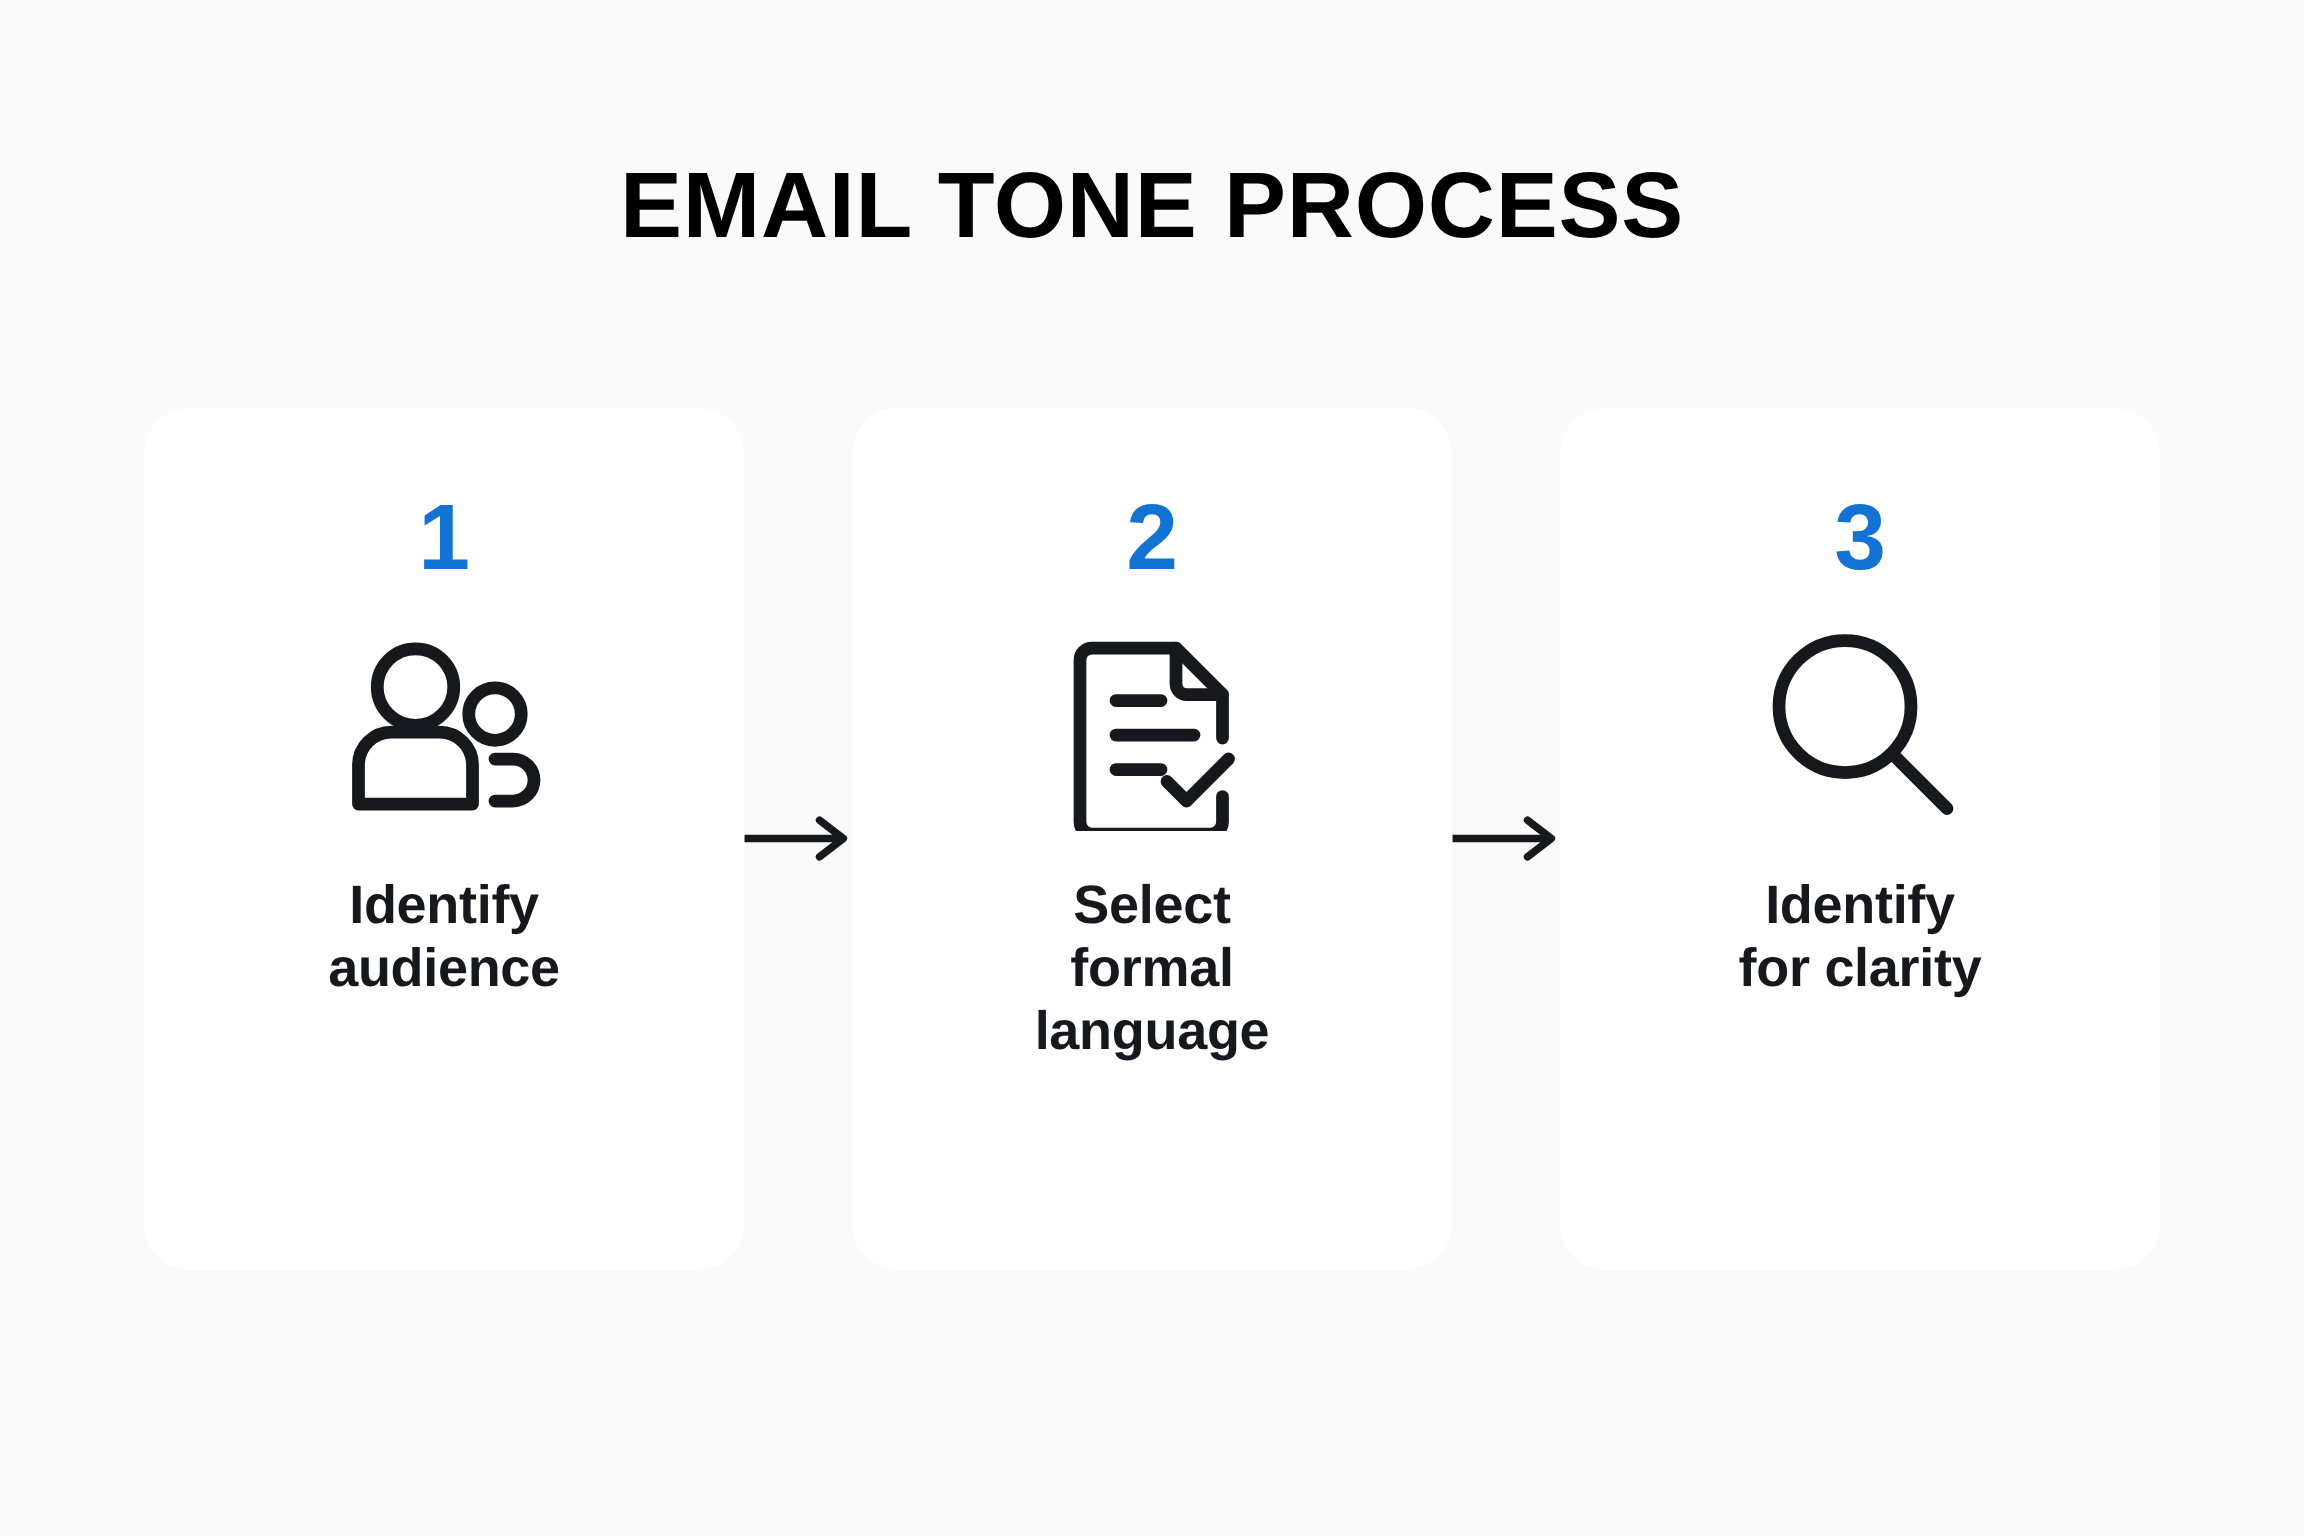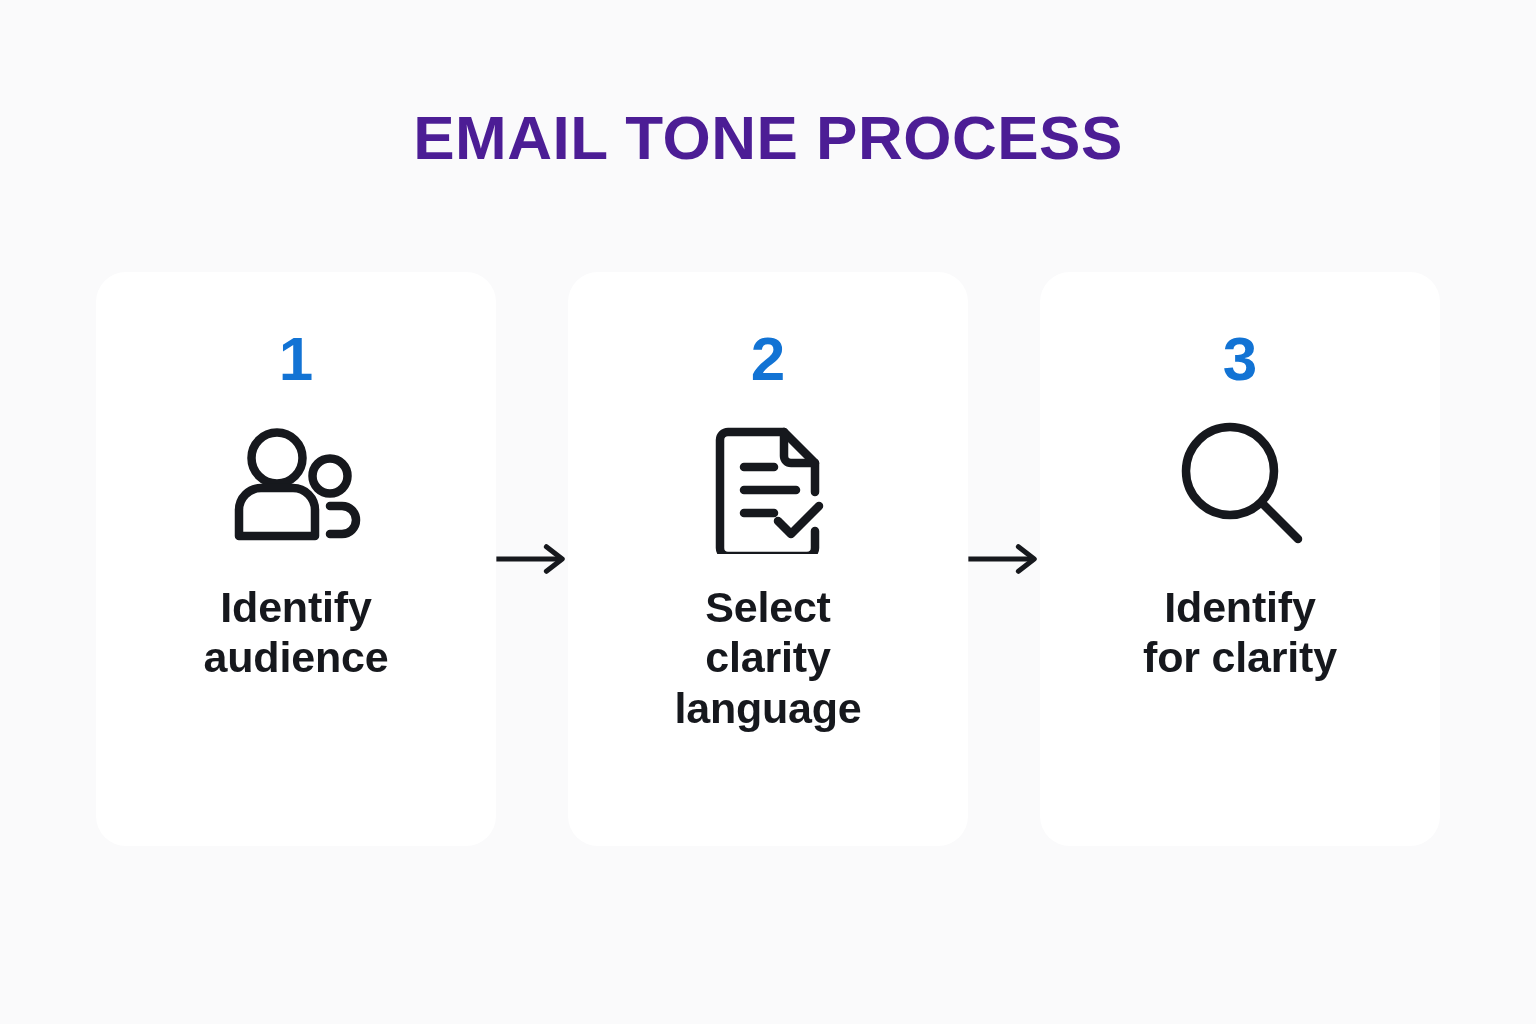--- a/index.html
+++ b/index.html
@@ -22,21 +22,21 @@
     flex-direction: column;
     align-items: center;
   }
 
   .page-title {
     margin-top: 104px;
     font-family: "Liberation Sans", sans-serif;
     font-size: 62px;
     font-weight: 700;
     letter-spacing: 0.5px;
-    color: #4c1d95;
+    color: #000000;
     text-align: right;
     line-height: 1.1;
     white-space: nowrap;
   }
 
   .steps-row {
     position: absolute;
     top: 272px;
     left: 96px;
     width: 1344px;
@@ -79,21 +79,21 @@
     align-items: center;
     justify-content: center;
   }
 
   .step-icon svg {
     display: block;
   }
 
   .step-label {
     margin-top: 28px;
-    font-size: 43px;
+    font-size: 36px;
     font-weight: 700;
     color: #16181d;
     line-height: 1.17;
     text-align: center;
     letter-spacing: -0.2px;
     max-width: 330px;
     white-space: pre-line;
   }
 
   .arrow-connector {
@@ -144,21 +144,21 @@
         <svg width="140" height="140" viewBox="0 0 140 140" fill="none" stroke="#16181d" stroke-width="8.5" stroke-linecap="round" stroke-linejoin="round">
           <path d="M117 78 v-29 l-31 -31 h-56 a8 8 0 0 0 -8 8 v108 a8 8 0 0 0 8 8 h79 a8 8 0 0 0 8 -8 v-17"></path>
           <path d="M86 18 v24 a7 7 0 0 0 7 7 h24"></path>
           <line x1="46" y1="53" x2="76" y2="53"></line>
           <line x1="46" y1="76" x2="98" y2="76"></line>
           <line x1="46" y1="99" x2="76" y2="99"></line>
           <polyline points="80,107 93,120 121,92"></polyline>
         </svg>
       </div>
       <div class="step-label">Select
-clarity
+formal
 language</div>
     </div>
 
     <div class="arrow-connector">
       <svg width="100" height="44" viewBox="0 0 100 44" fill="none" stroke="#16181d" stroke-width="7" stroke-linecap="square" stroke-linejoin="miter">
         <line x1="4" y1="22" x2="88" y2="22"></line>
         <polyline points="70,5 92,22 70,39" fill="none" stroke-linecap="round" stroke-linejoin="round"></polyline>
       </svg>
     </div>
 

